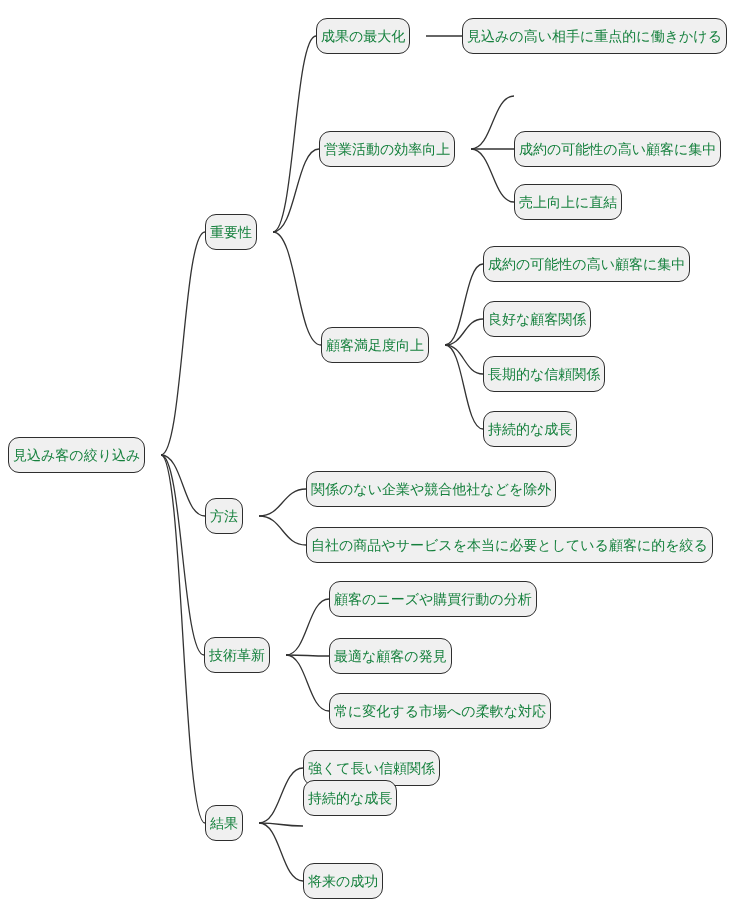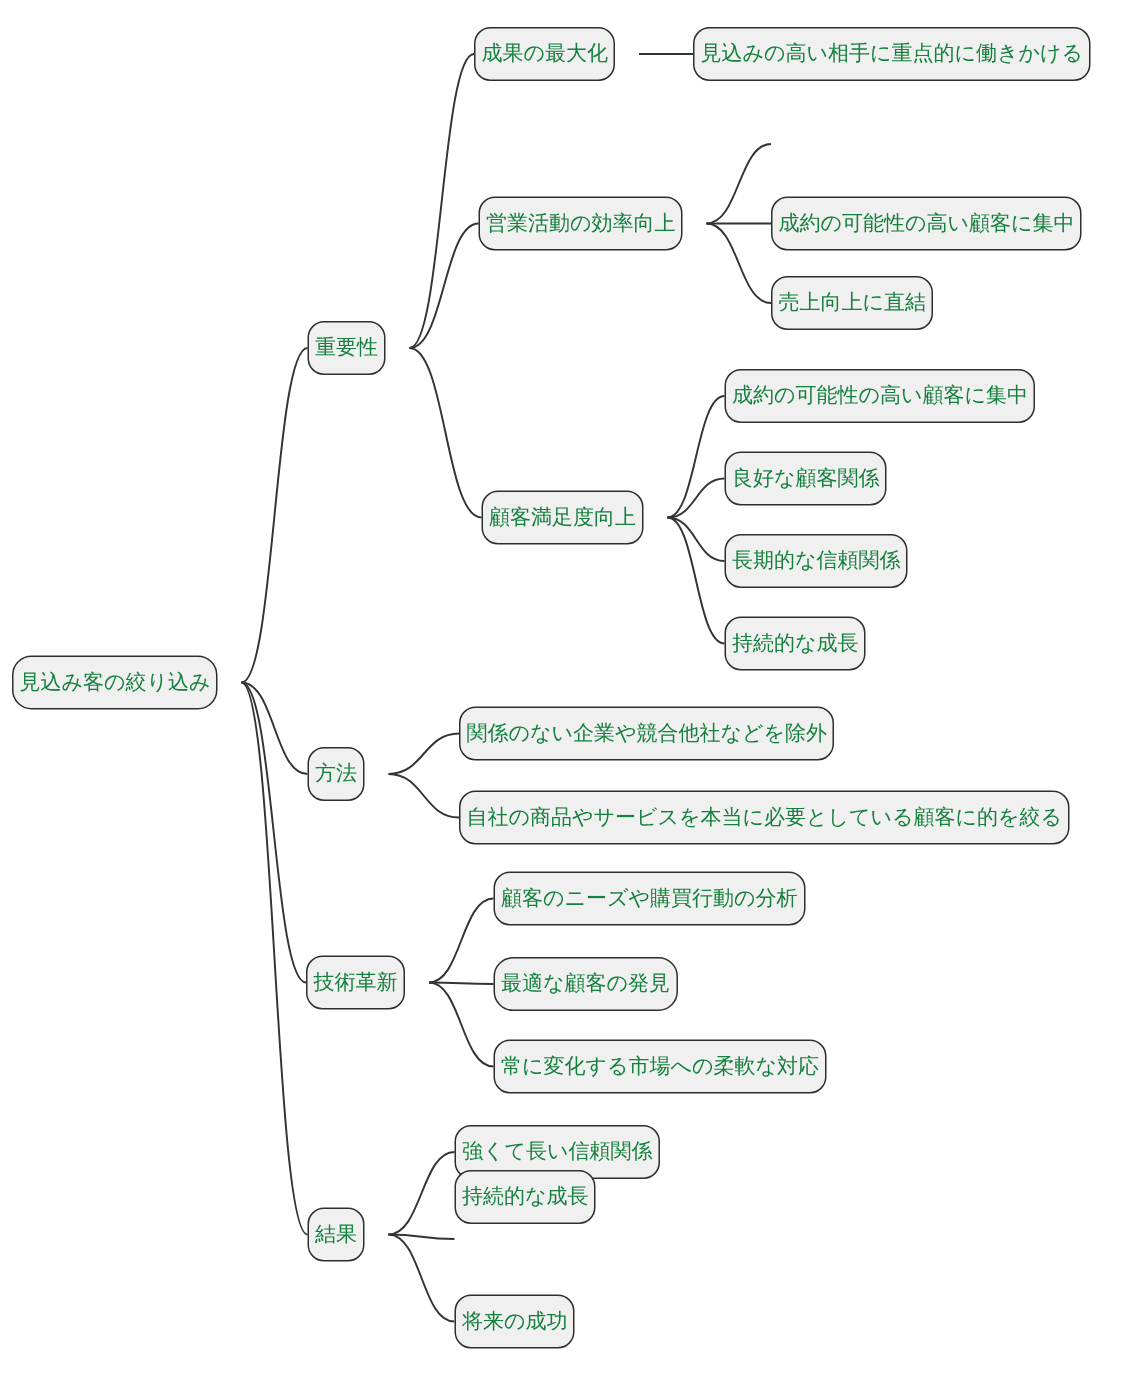--- a/index.html
+++ b/index.html
@@ -65,21 +65,21 @@
       <path d="M 259 516 C 282.5 516, 282.5 489, 306 489" stroke="#333333"></path>
       <path d="M 259 516 C 282.5 516, 282.5 545, 306 545" stroke="#333333"></path>
       <path d="M 286 655 C 307.5 655, 307.5 599, 329 599" stroke="#333333"></path>
       <path d="M 286 655 C 307.5 655, 307.5 656, 329 656" stroke="#333333"></path>
       <path d="M 286 655 C 307.5 655, 307.5 711, 329 711" stroke="#333333"></path>
       <path d="M 259 823 C 281 823, 281 768, 303 768" stroke="#333333"></path>
       <path d="M 259 823 C 281 823, 281 826, 303 826" stroke="#333333"></path>
       <path d="M 259 823 C 281 823, 281 881, 303 881" stroke="#333333"></path>
     </svg>
 
-  <div class="node" id="n-root" style="left:8px; top:437px;border-radius:13px;">見込み客の絞り込み</div>
+  <div class="node" id="n-root" style="left:8px; top:437px;">見込み客の絞り込み</div>
 
   <div class="node" id="n-1" style="left:205px; top:214px;">重要性</div>
   <div class="node" id="n-2" style="left:205px; top:498px;">方法</div>
   <div class="node" id="n-3" style="left:204px; top:637px;">技術革新</div>
   <div class="node" id="n-4" style="left:205px; top:805px;">結果</div>
 
   <div class="node" id="n-1-1" style="left:316px; top:18px;">成果の最大化</div>
   <div class="node" id="n-1-1-1" style="left:462px; top:18px;">見込みの高い相手に重点的に働きかける</div>
 
   <div class="node" id="n-1-2" style="left:319px; top:131px;">営業活動の効率向上</div>
@@ -89,19 +89,19 @@
   <div class="node" id="n-1-3" style="left:321px; top:327px;">顧客満足度向上</div>
   <div class="node" id="n-1-3-1" style="left:483px; top:246px;">成約の可能性の高い顧客に集中</div>
   <div class="node" id="n-1-3-2" style="left:483px; top:301px;">良好な顧客関係</div>
   <div class="node" id="n-1-3-3" style="left:483px; top:356px;">長期的な信頼関係</div>
   <div class="node" id="n-1-3-4" style="left:483px; top:411px;">持続的な成長</div>
 
   <div class="node" id="n-2-1" style="left:306px; top:471px;">関係のない企業や競合他社などを除外</div>
   <div class="node" id="n-2-2" style="left:306px; top:527px;">自社の商品やサービスを本当に必要としている顧客に的を絞る</div>
 
   <div class="node" id="n-3-1" style="left:329px; top:581px;">顧客のニーズや購買行動の分析</div>
-  <div class="node" id="n-3-2" style="left:329px; top:638px;border-radius:13px;">最適な顧客の発見</div>
+  <div class="node" id="n-3-2" style="left:329px; top:638px;">最適な顧客の発見</div>
   <div class="node" id="n-3-3" style="left:329px; top:693px;">常に変化する市場への柔軟な対応</div>
 
   <div class="node" id="n-4-1" style="left:303px; top:750px;">強くて長い信頼関係</div>
   <div class="node" id="n-4-2" style="left:303px; top:780px;">持続的な成長</div>
   <div class="node" id="n-4-3" style="left:303px; top:863px;">将来の成功</div>
 </div>
 
 </body></html>

